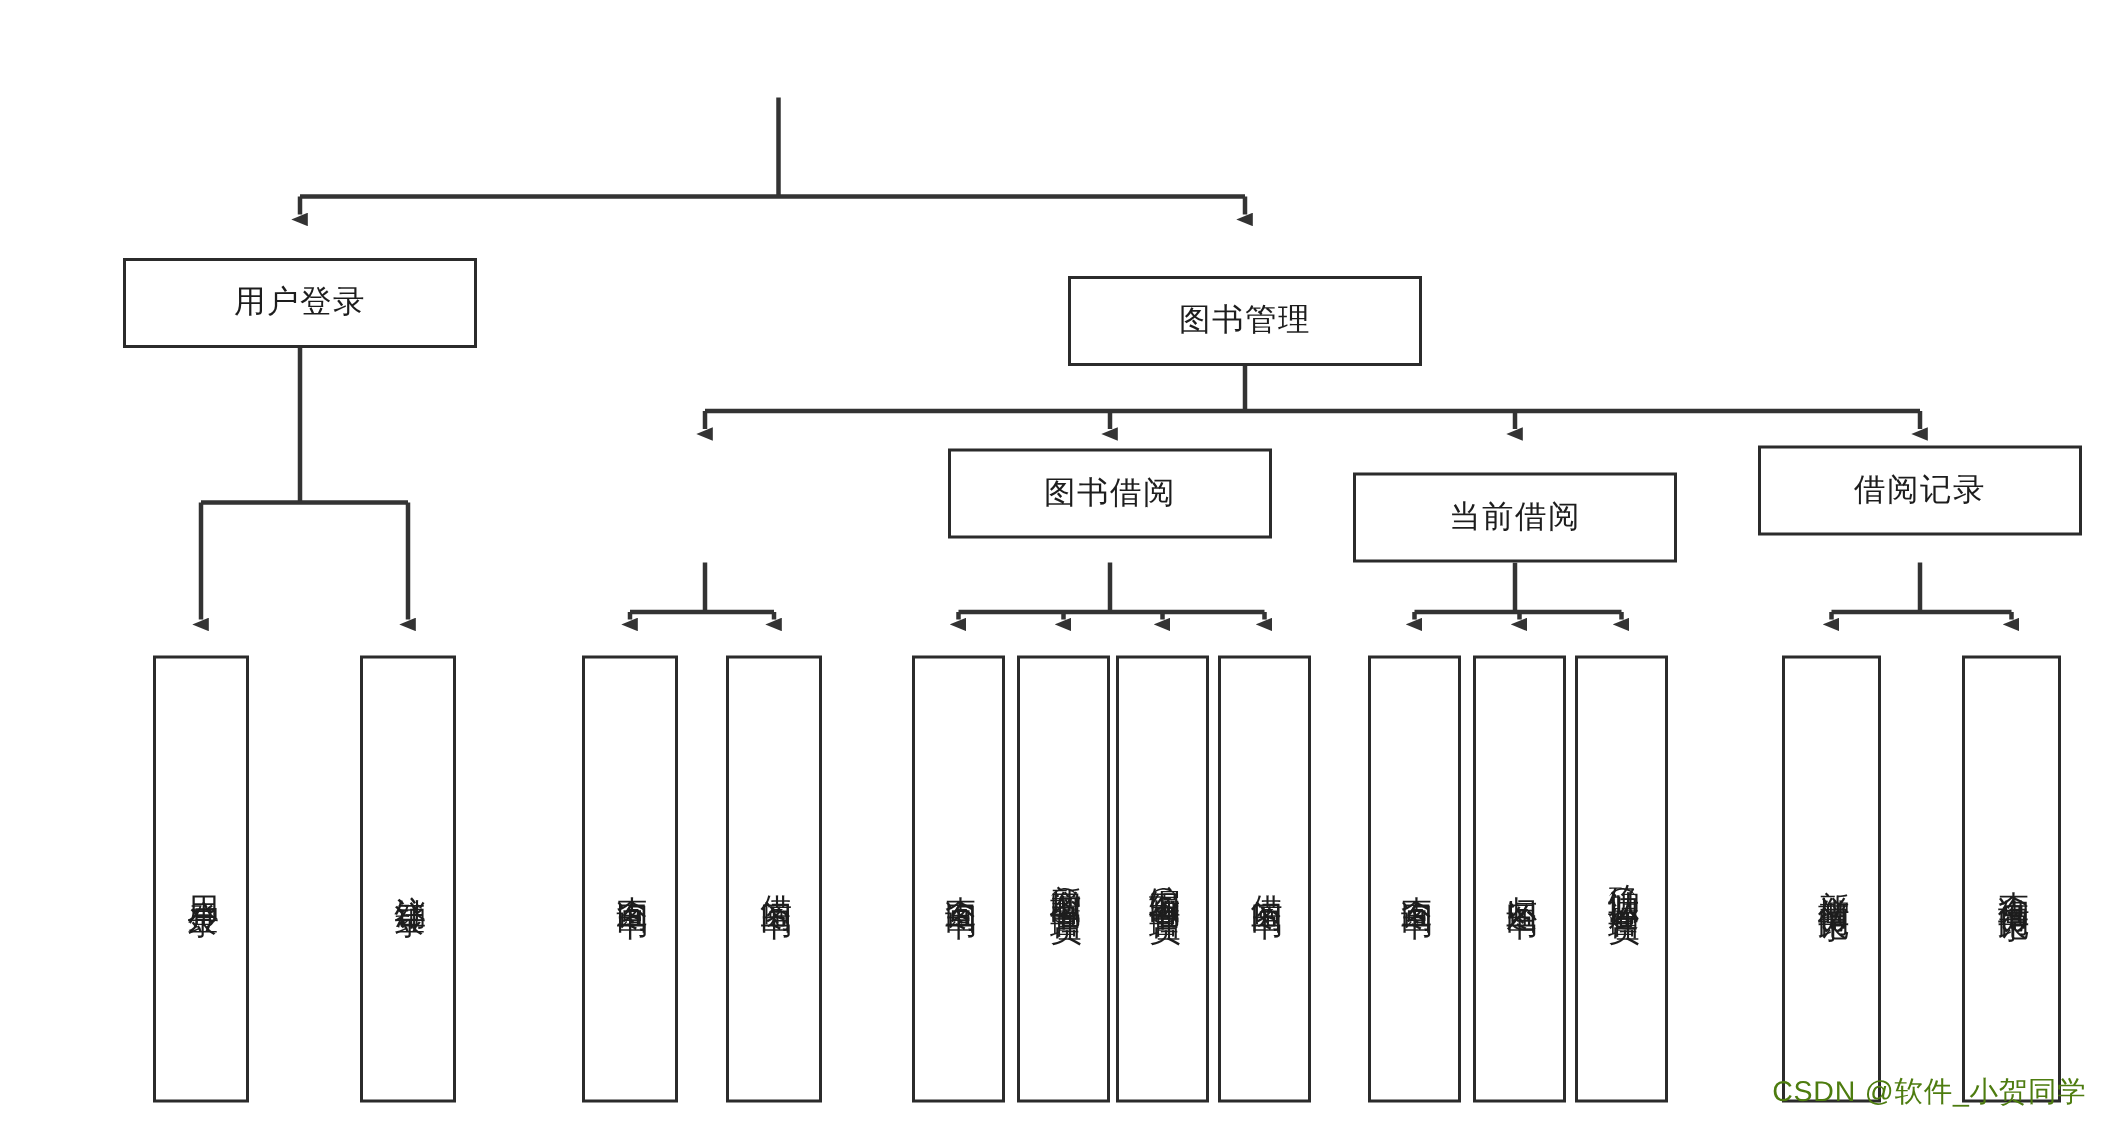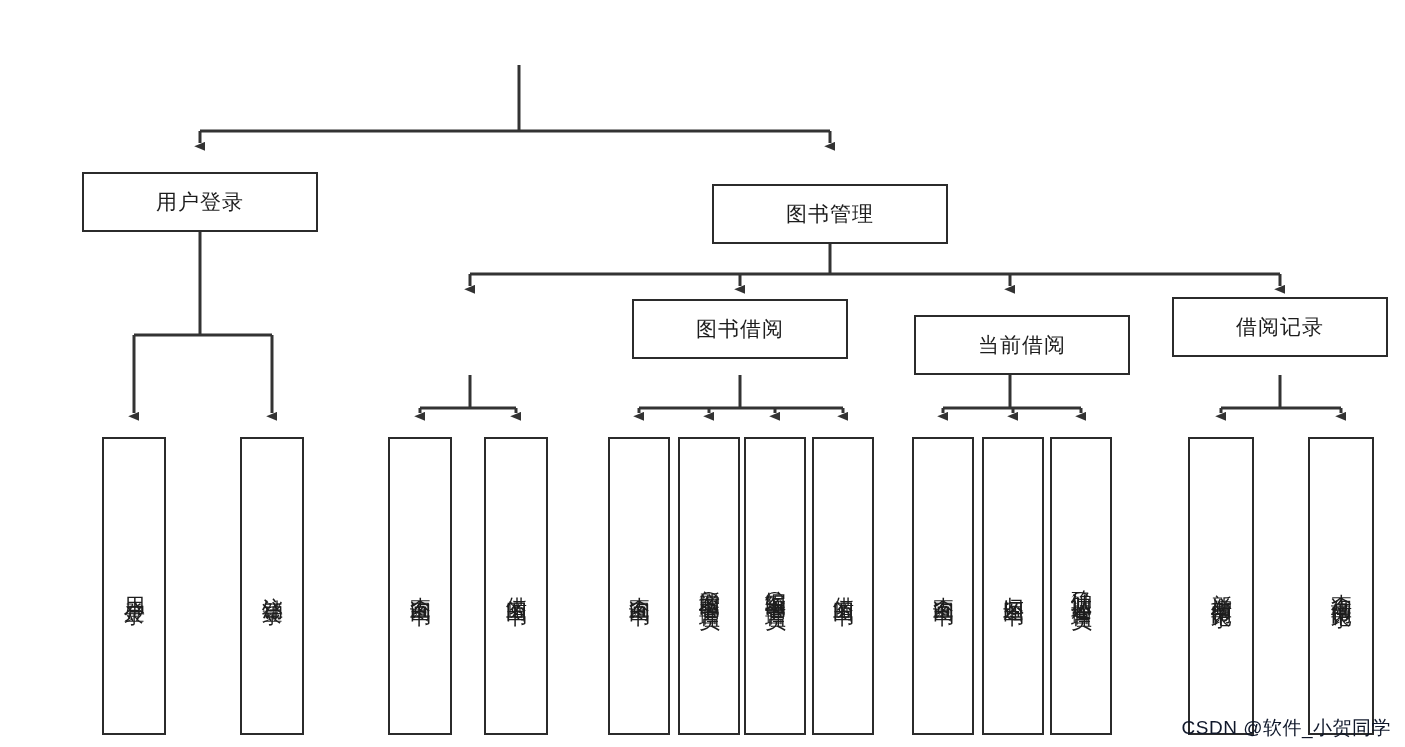--- a/index.html
+++ b/index.html
@@ -52,21 +52,21 @@
     text-orientation: upright;
     font-size: 21px;
     line-height: 1.28;
     letter-spacing: 3px;
     white-space: nowrap;
     text-align: center;
   }
   .watermark {
     position: absolute;
     font-size: 19px;
-    color: #0f172a;
+    color: #4d7c0f;
     white-space: nowrap;
     letter-spacing: 0.5px;
     user-select: none;
   }
 </style>
 </head>
 <body>
 
 <div id="canvas">
 
@@ -124,21 +124,21 @@
   <div class="node h" style="left:82px; top:172px; width:236px; height:60px;">
     <span>用户登录</span>
   </div>
   <div class="node h" style="left:712px; top:172px; width:236px; height:60px;margin-top:12px;">
     <span>图书管理</span>
   </div>
 
   <div class="node h" style="left:632px; top:299px; width:216px; height:60px;">
     <span>图书借阅</span>
   </div>
-  <div class="node h" style="left:902px; top:315px; width:216px; height:60px;margin-left:12px;">
+  <div class="node h" style="left:902px; top:315px; width:216px; height:60px;">
     <span>当前借阅</span>
   </div>
   <div class="node h" style="left:1172px; top:297px; width:216px; height:60px;">
     <span>借阅记录</span>
   </div>
 
   <div class="node leaf" style="left:102px; top:437px; width:64px; height:298px;">
     <span class="vtext">用户登录</span>
   </div>
   <div class="node leaf" style="left:240px; top:437px; width:64px; height:298px;">

